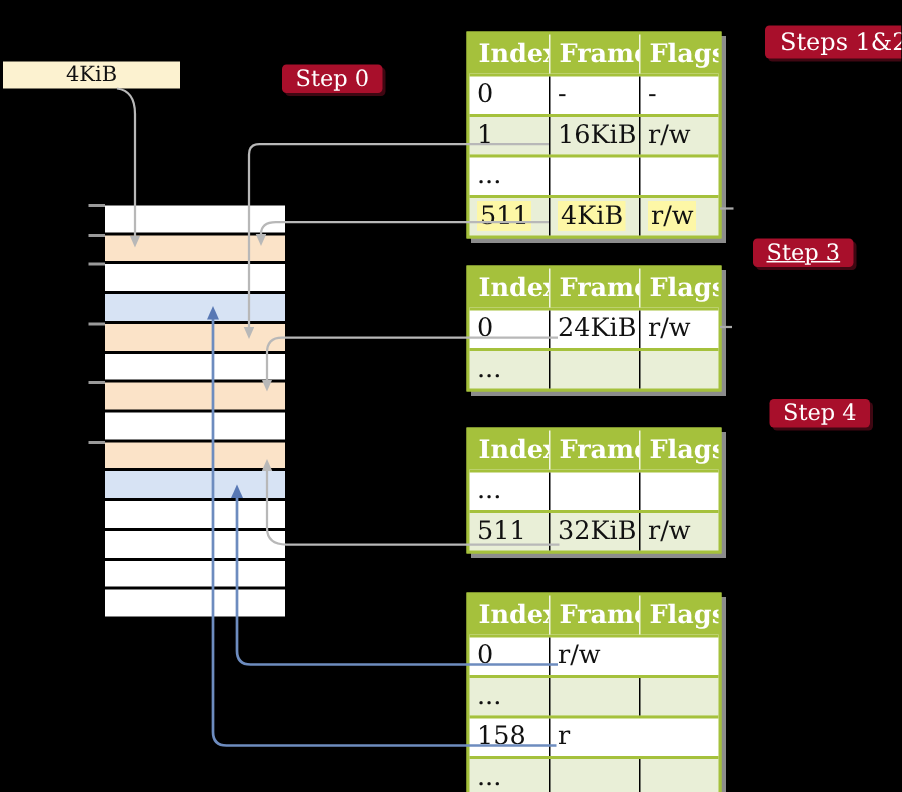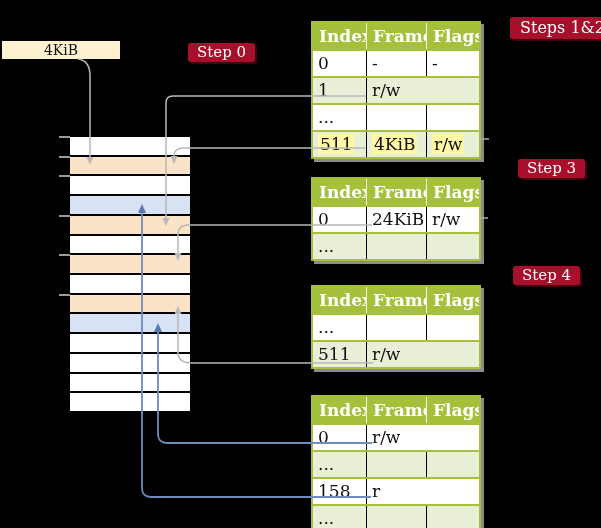--- a/index.html
+++ b/index.html
@@ -17,21 +17,21 @@
   }
 
   
   .step-label {
     position:absolute; background:var(--stepRed,#a80f2b); color:#fff;
     font-size:15px; line-height:17px; padding:1px 9px; border-radius:3px;
     box-shadow:2px 2px 0 #3f0712; white-space:nowrap;
   }
   .step-label.s12 { left:510px; top:17px; font-size:16px; line-height:18px; padding:2px 10px; }
   .step-label.s0  { left:188px; top:43px; }
-  .step-label.s3  { left:518px; top:159px; }
+  .step-label.s3  { left:502px; top:159px;text-decoration:underline; }
   .step-label.s4  { left:513px; top:266px; }
 
   
   .mem {
     position:absolute; left:70px; top:137px; width:120px; height:274px;
     display:grid; grid-template-rows:repeat(14,1fr); gap:2px;
   }
   .mem-row { width:100%; }
   .tick { position:absolute; left:59px; width:11px; height:2px; background:#9a9a9a; }
 
@@ -98,20 +98,21 @@
       <div class="hcell">Frame</div>
       <div class="hcell">Flags</div>
     </div>
     <div class="prow w">
       <div class="cell">0</div>
       <div class="cell">-</div>
       <div class="cell">-</div>
     </div>
     <div class="prow g">
       <div class="cell">1</div>
+      <div class="cell">16KiB</div>
       <div class="cell">r/w</div>
     </div>
     <div class="prow w">
       <div class="cell">...</div>
       <div class="cell"></div>
       <div class="cell"></div>
     </div>
     <div class="prow g">
       <div class="cell"><span class="hl">511</span></div>
       <div class="cell"><span class="hl">4KiB</span></div>
@@ -143,20 +144,21 @@
       <div class="hcell">Frame</div>
       <div class="hcell">Flags</div>
     </div>
     <div class="prow w">
       <div class="cell">...</div>
       <div class="cell"></div>
       <div class="cell"></div>
     </div>
     <div class="prow g">
       <div class="cell">511</div>
+      <div class="cell">32KiB</div>
       <div class="cell">r/w</div>
     </div>
   </div>
 
   <div class="pt" style="top:395px">
     <div class="pt-head">
       <div class="hcell">Index</div>
       <div class="hcell">Frame</div>
       <div class="hcell">Flags</div>
     </div>

